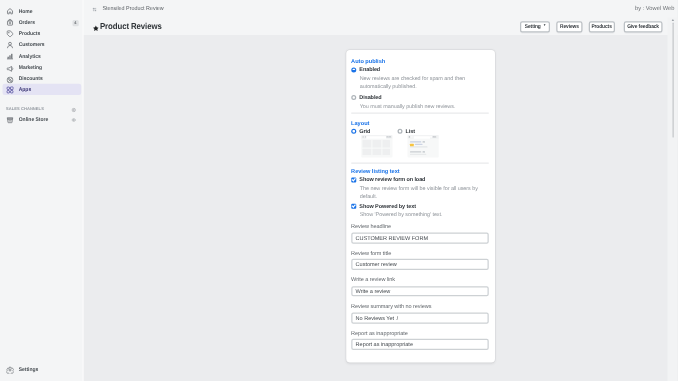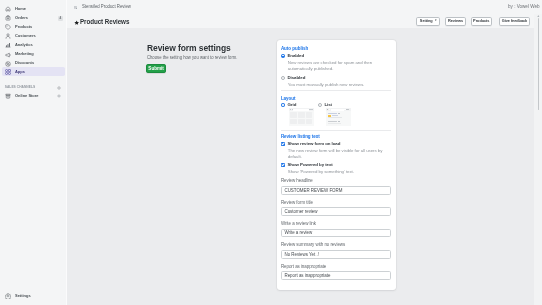--- a/index.html
+++ b/index.html
@@ -273,25 +273,20 @@
         <div class="btn" style="left: 403.5px; width: 21.9px; top: 3.2px;">
           <span>Products</span>
         </div>
         <div class="btn" style="left: 432px; width: 30.7px; top: 3.2px;">
           <span>Give feedback</span>
         </div>
       </div>
   </div>
 
   <div class="content">
-    <div class="lead">
-      <h1>Review form settings</h1>
-      <p>Choose the setting how you want to review form.</p>
-      <div class="submit">Submit</div>
-    </div>
 
     <div class="card" id="card">
         <div class="cin">
           <div class="grp-title" style="position:absolute;top:6.799999999999997px">Auto publish</div>
           <div class="opt" style="position:absolute;top:13.600000000000001px">
             <span class="radio on"></span>
             <span class="opt-label">Enabled</span>
           </div>
           <div class="opt-help" style="top:19.6px;width:86px">New reviews are checked for spam and then automatically published.</div>
           <div class="opt" style="position:absolute;top:35.900000000000006px">

